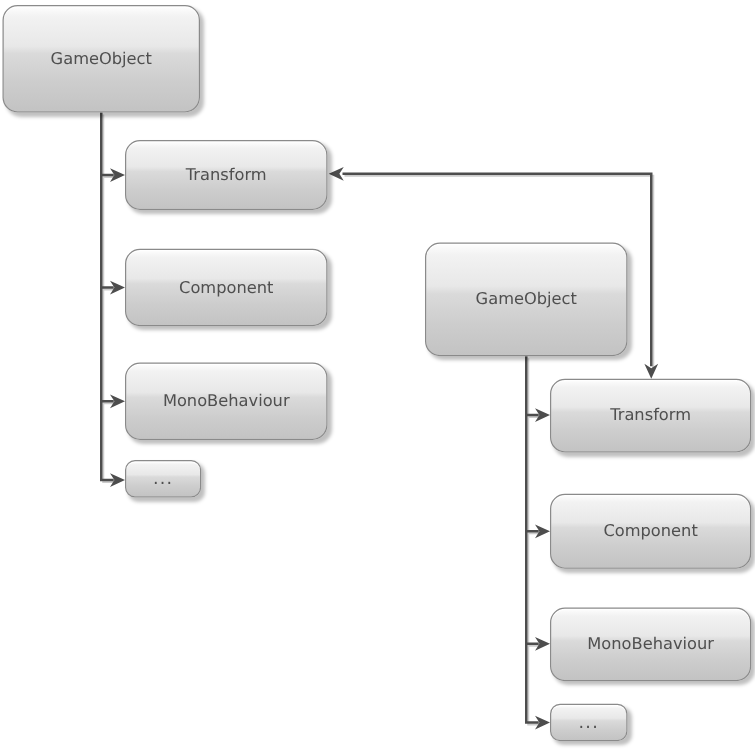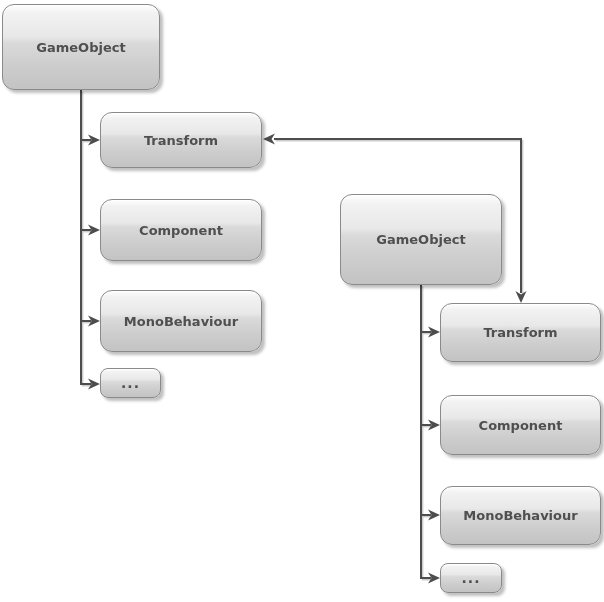--- a/index.html
+++ b/index.html
@@ -22,21 +22,21 @@
   .edge-echo{stroke:var(--line-echo);stroke-width:1.6;fill:none;}
   .arrowhead{fill:var(--line);stroke:none;}
   .node{
     position:absolute;
     display:flex;align-items:center;justify-content:center;
     border:1px solid var(--box-border);
     border-radius:12px;
     background:linear-gradient(180deg,#fefefe 0%,#f2f2f2 10%,#e8e8e8 38%,#dadada 45%,#cdcdcd 72%,#c3c3c3 100%);
     box-shadow:3px 3px 3px rgba(0,0,0,0.25), inset 0 1px 0 rgba(255,255,255,0.9);
     color:var(--text);
-    font-weight:bold;
+    font-weight:normal;
     font-size:13px;
     box-sizing:border-box;
   }
   .node .label{white-space:nowrap;}
   .node-dots{border-radius:8px;letter-spacing:1px;font-size:14px;}
   
   #n-go1{left:2px;  top:4px;  width:158px;height:86px;}
   #n-tr1{left:100px;top:112px;width:162px;height:56px;}
   #n-co1{left:100px;top:199px;width:162px;height:62px;}
   #n-mb1{left:100px;top:290px;width:162px;height:62px;}

